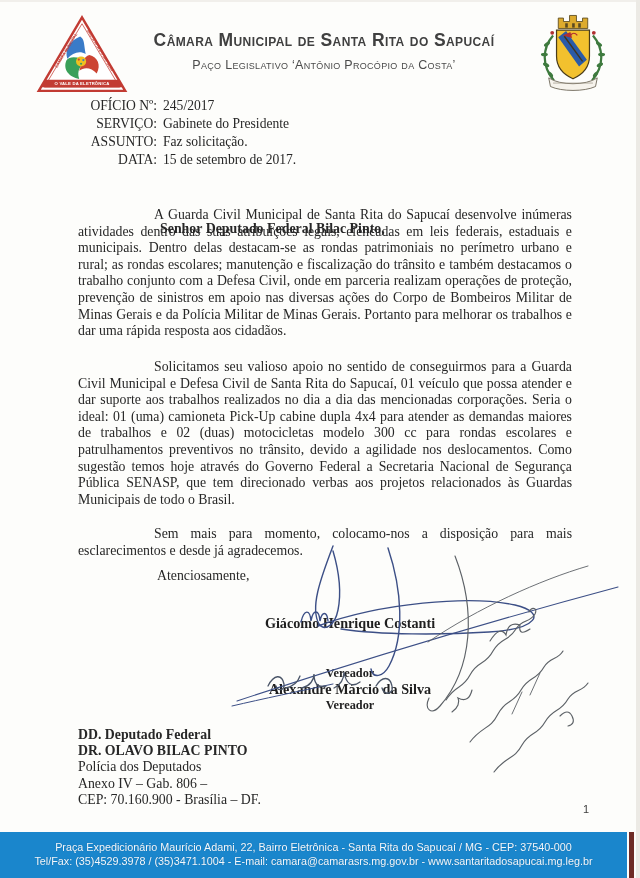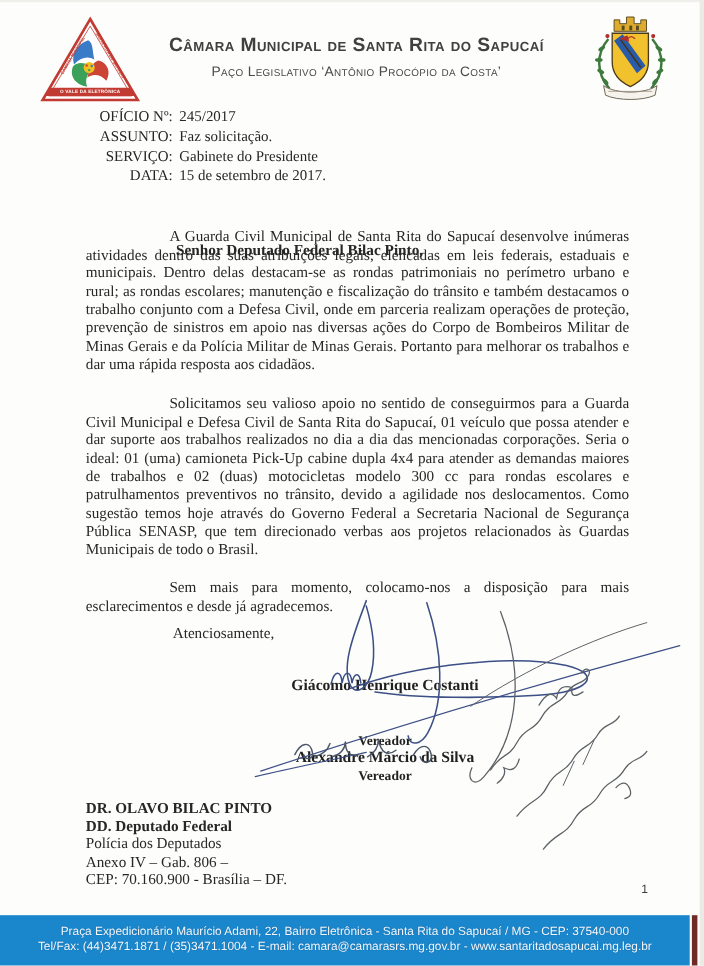--- a/index.html
+++ b/index.html
@@ -136,26 +136,26 @@
 
   <div class="org-name">Câmara Municipal de Santa Rita do Sapucaí</div>
   <div class="org-subtitle">Paço Legislativo ‘Antônio Procópio da Costa’</div>
 
   <div class="meta">
     <div class="meta-row">
       <span class="meta-label">OFÍCIO Nº:</span>
       <span class="meta-value">245/2017</span>
     </div>
     <div class="meta-row">
+      <span class="meta-label">SERVIÇO:</span>
+      <span class="meta-value">Gabinete do Presidente</span>
+    </div>
+    <div class="meta-row">
       <span class="meta-label">ASSUNTO:</span>
       <span class="meta-value">Faz solicitação.</span>
-    </div>
-    <div class="meta-row">
-      <span class="meta-label">SERVIÇO:</span>
-      <span class="meta-value">Gabinete do Presidente</span>
     </div>
     <div class="meta-row">
       <span class="meta-label">DATA:</span>
       <span class="meta-value">15 de setembro de 2017.</span>
     </div>
   </div>
 
   <div class="salutation">Senhor Deputado Federal Bilac Pinto,</div>
 
   <div class="para para1">A Guarda Civil Municipal de Santa Rita do Sapucaí desenvolve inúmeras atividades dentro das suas atribuições legais, elencadas em leis federais, estaduais e municipais. Dentro delas destacam-se as rondas patrimoniais no perímetro urbano e rural; as rondas escolares; manutenção e fiscalização do trânsito e também destacamos o trabalho conjunto com a Defesa Civil, onde em parceria realizam operações de proteção, prevenção de sinistros em apoio nas diversas ações do Corpo de Bombeiros Militar de Minas Gerais e da Polícia Militar de Minas Gerais. Portanto para melhorar os trabalhos e dar uma rápida resposta aos cidadãos.</div>
@@ -163,32 +163,32 @@
   <div class="para para3">Sem mais para momento, colocamo-nos a disposição para mais esclarecimentos e desde já agradecemos.</div>
 
   <div class="closing">Atenciosamente,</div>
 
   <div class="sig-line sig-name sig-name-1">Giácomo Henrique Costanti</div>
   <div class="sig-line sig-role sig-role-1">Vereador</div>
   <div class="sig-line sig-name sig-name-2">Alexandre Márcio da Silva</div>
   <div class="sig-line sig-role sig-role-2">Vereador</div>
 
   <div class="recipient">
+    <div class="bold">DD. Deputado Federal</div>
     <div class="bold">DR. OLAVO BILAC PINTO</div>
-    <div class="bold">DD. Deputado Federal</div>
     <div>Polícia dos Deputados</div>
     <div>Anexo IV – Gab. 806 –</div>
     <div>CEP: 70.160.900 - Brasília – DF.</div>
   </div>
 
   <div class="page-number">1</div>
 
   <div class="footer-bar">
     <div>Praça Expedicionário Maurício Adami, 22, Bairro Eletrônica - Santa Rita do Sapucaí / MG - CEP: 37540-000</div>
-    <div>Tel/Fax: (44)3471.1871 / (35)3471.1004 - E-mail: camara@camarasrs.mg.gov.br - www.santaritadosapucai.mg.leg.br</div>
+    <div>Tel/Fax: (35)4529.3978 / (35)3471.1004 - E-mail: camara@camarasrs.mg.gov.br - www.santaritadosapucai.mg.leg.br</div>
   </div>
   <div class="footer-redline"></div>
 
   <svg class="ink" viewBox="0 0 640 878">
 
     <g stroke="#3c4f86" stroke-width="1.4" fill="none" stroke-linecap="round">
       <path d="M333,546 C320,580 310,608 319,624 C325,632 335,625 338,610 C342,590 338,568 333,551"></path>
       <path d="M388,548 C402,590 405,636 389,666 C383,677 373,679 371,669"></path>
       <path d="M301,622 c 3,-13 9,-13 10,-1 c 2,-12 8,-12 9,0 c 2,-10 7,-10 8,0"></path>
       <path d="M318,626 C380,603 470,595 515,605 C548,613 537,629 489,632 C441,635 381,635 341,629"></path>

